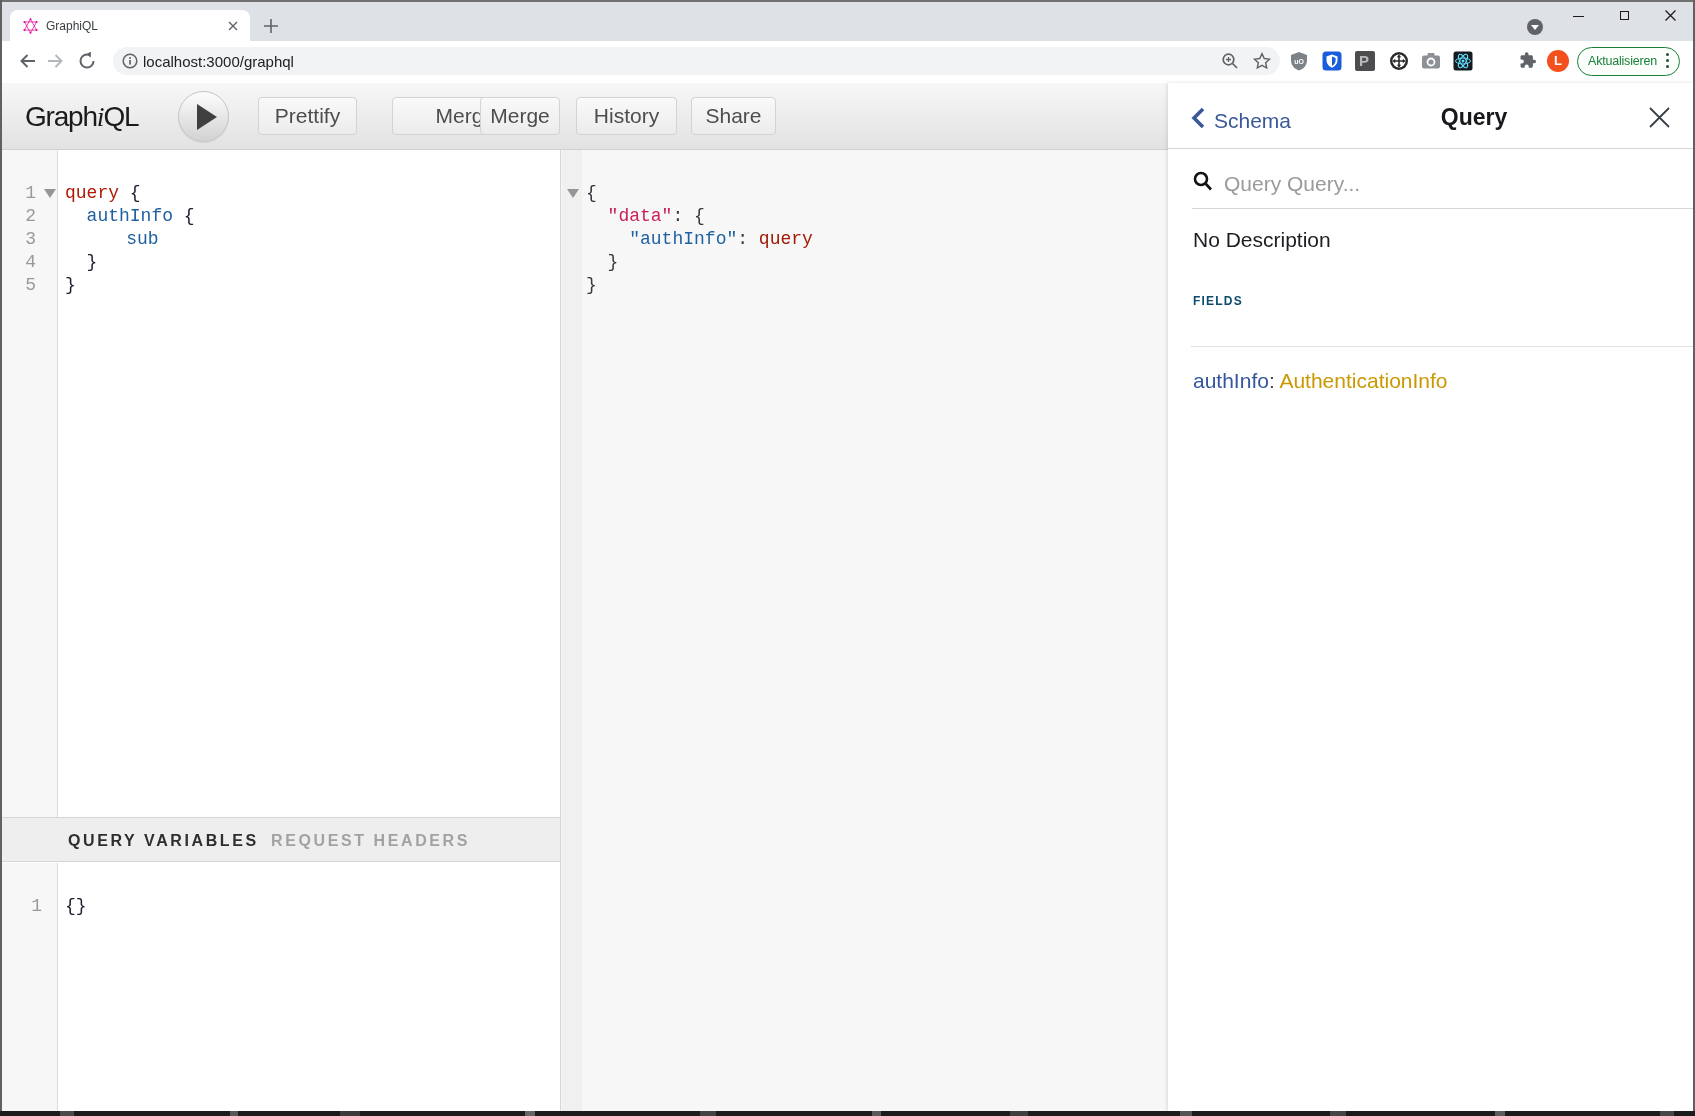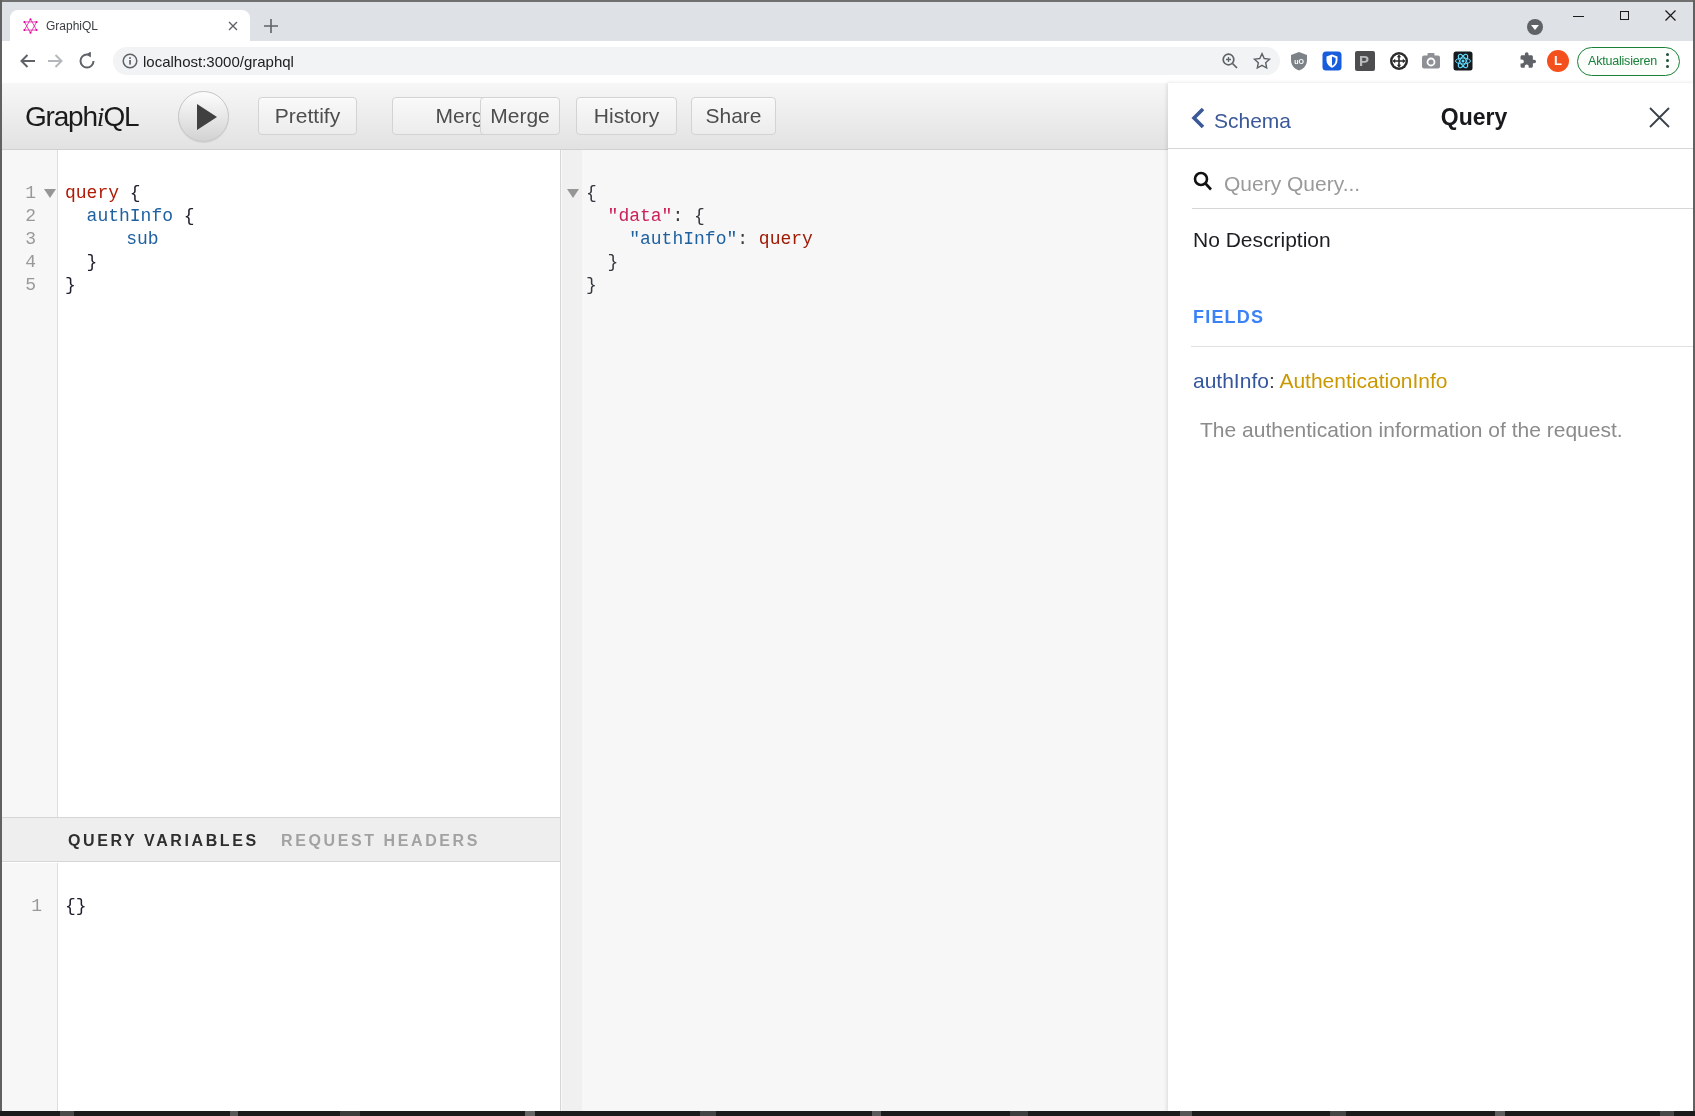--- a/index.html
+++ b/index.html
@@ -45,21 +45,21 @@
   .lnum { position:absolute; width:34px; text-align:right; color:#999;
     font-family:"Liberation Mono", monospace; font-size:18px; line-height:23px; }
   .fold { position:absolute; width:0; height:0; border-top:9px solid #969696;
     border-left:6px solid transparent; border-right:6px solid transparent; }
 
   
   #varbar { left:2px; top:817px; width:558px; height:45px; background:#eeeeee;
     border-top:1px solid #d6d6d6; border-bottom:1px solid #d6d6d6; }
   #varbar .t1 { position:absolute; left:66px; top:14px; font-size:16px; font-weight:bold;
     letter-spacing:2.6px; color:#2e2e2e; }
-  #varbar .t2 { position:absolute; left:279px; top:14px; font-size:16px; font-weight:bold;
+  #varbar .t2 { position:absolute; left:269px; top:14px; font-size:16px; font-weight:bold;
     letter-spacing:2.6px; color:#a2a2a2; }
   #vpane { left:2px; top:863px; width:558px; height:249px; background:#fff; }
   #vgutter { left:0; top:0; width:56px; height:249px; background:#f7f7f7;
     border-right:1px solid #ddd; }
 
   
   #rpane { left:560px; top:150px; width:608px; height:962px; background:#f7f7f8;
     border-left:1px solid #d6d6d6; }
   #rgutter { left:1px; top:0; width:20px; height:962px; background:#f0f0f1; }
 
@@ -256,27 +256,26 @@
 
     <svg class="abs" style="left:25px; top:88px;" width="20" height="21" viewBox="0 0 20 21">
       <circle cx="8" cy="8" r="6" stroke="#111" stroke-width="2.6" fill="none"></circle>
       <path d="M12.5 12.5 L18 18.5" stroke="#111" stroke-width="2.6"></path>
     </svg>
     <div class="abs" style="left:56px; top:89px; font-size:21px; color:#9a9a9a;">Query Query...</div>
     <div class="hline" style="left:24px; top:125px; width:501px;"></div>
 
     <div class="abs" style="left:25px; top:145px; font-size:21px; color:#1c1e21;">No Description</div>
 
-    <div class="abs" style="left:25px; top:224px; font-size:18px; font-weight:bold; letter-spacing:1.2px; color:#3b82f6;">FIELDS</div>
+    <div class="abs" style="left:25px; top:211px; font-size:12px; font-weight:bold; letter-spacing:1.2px; color:#0c4a6e;">FIELDS</div>
     <div class="hline" style="left:23px; top:263px; width:502px; background:#e0e0e0;"></div>
 
     <div class="abs" style="left:25px; top:286px; font-size:21px;">
       <span style="color:#33569d">authInfo</span><span style="color:#444">: </span><span style="color:#ca9800">AuthenticationInfo</span>
     </div>
-    <div class="abs" style="left:32px; top:335px; font-size:21px; color:#8b8b8b;">The authentication information of the request.</div>
   </div>
 
   <div class="abs" id="bleft"></div>
   <div class="abs" id="bright"></div>
   <div class="abs" id="bbottom">
     <div style="left:60px;width:14px;background:#4a4a4a;"></div>
     <div style="left:230px;width:8px;background:#585858;"></div>
     <div style="left:340px;width:20px;background:#3c3c3c;"></div>
     <div style="left:525px;width:10px;background:#666;"></div>
     <div style="left:700px;width:16px;background:#444;"></div>

